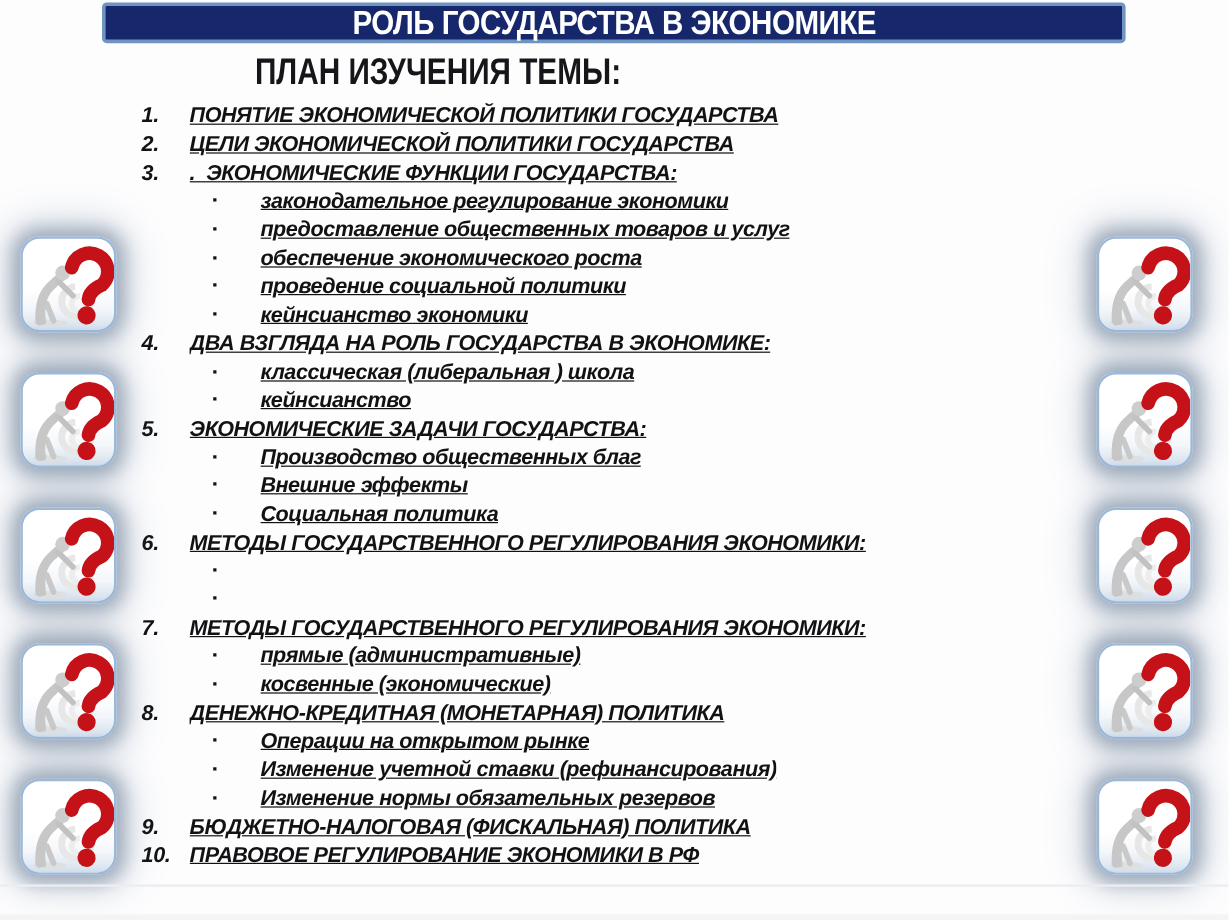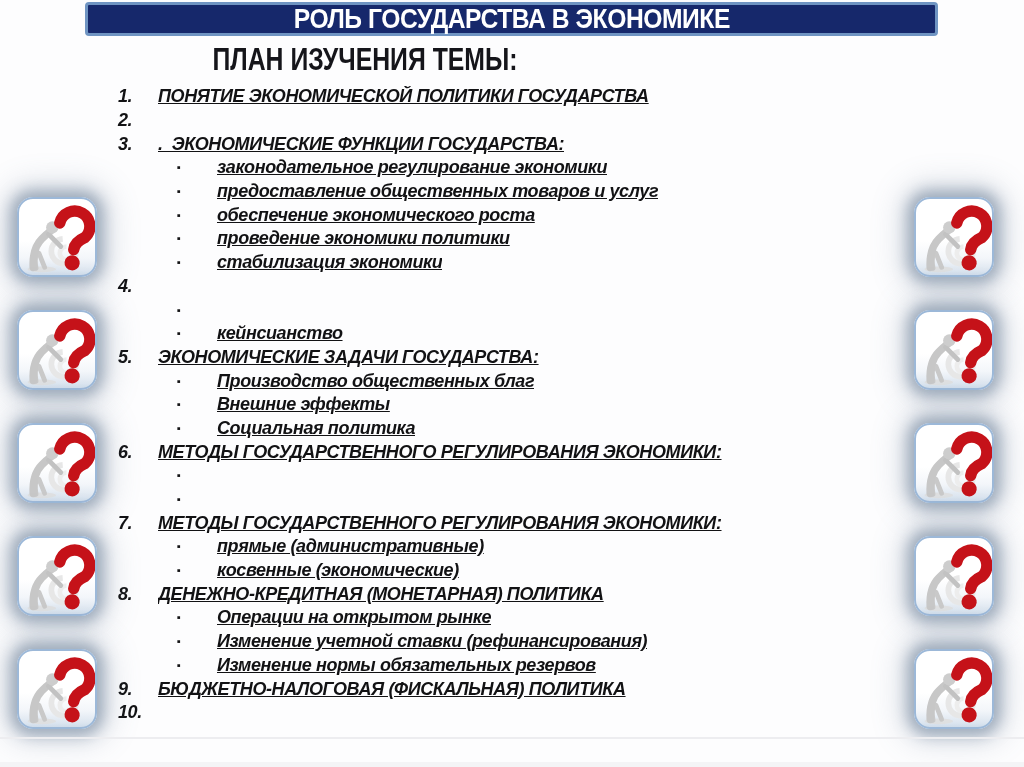--- a/index.html
+++ b/index.html
@@ -99,50 +99,53 @@
 
   <div class="subtitle">ПЛАН ИЗУЧЕНИЯ ТЕМЫ:</div>
 
   <div class="list">
     <div class="row item">
         <span class="num">1.</span>
         <span class="txt">ПОНЯТИЕ ЭКОНОМИЧЕСКОЙ ПОЛИТИКИ ГОСУДАРСТВА</span>
       </div>
     <div class="row item">
         <span class="num">2.</span>
+        <span class="txt">ЦЕЛИ ЭКОНОМИЧЕСКОЙ ПОЛИТИКИ ГОСУДАРСТВА</span>
       </div>
     <div class="row item">
         <span class="num">3.</span>
         <span class="txt">.&nbsp;&nbsp;ЭКОНОМИЧЕСКИЕ ФУНКЦИИ ГОСУДАРСТВА:</span>
       </div>
     <div class="row sub">
         <span class="bullet">▪</span>
         <span class="txt">законодательное регулирование экономики</span>
       </div>
     <div class="row sub">
         <span class="bullet">▪</span>
         <span class="txt">предоставление общественных товаров и услуг</span>
       </div>
     <div class="row sub">
         <span class="bullet">▪</span>
         <span class="txt">обеспечение экономического роста</span>
       </div>
     <div class="row sub">
         <span class="bullet">▪</span>
-        <span class="txt">проведение экономики политики</span>
-      </div>
-    <div class="row sub">
-        <span class="bullet">▪</span>
-        <span class="txt">стабилизация экономики</span>
+        <span class="txt">проведение социальной политики</span>
+      </div>
+    <div class="row sub">
+        <span class="bullet">▪</span>
+        <span class="txt">кейнсианство экономики</span>
       </div>
     <div class="row item">
         <span class="num">4.</span>
-      </div>
-    <div class="row sub">
-        <span class="bullet">▪</span>
+        <span class="txt">ДВА ВЗГЛЯДА НА РОЛЬ ГОСУДАРСТВА В ЭКОНОМИКЕ:</span>
+      </div>
+    <div class="row sub">
+        <span class="bullet">▪</span>
+        <span class="txt">классическая (либеральная ) школа</span>
       </div>
     <div class="row sub">
         <span class="bullet">▪</span>
         <span class="txt">кейнсианство</span>
       </div>
     <div class="row item">
         <span class="num">5.</span>
         <span class="txt">ЭКОНОМИЧЕСКИЕ ЗАДАЧИ ГОСУДАРСТВА:</span>
       </div>
     <div class="row sub">
@@ -194,20 +197,21 @@
     <div class="row sub">
         <span class="bullet">▪</span>
         <span class="txt">Изменение нормы обязательных резервов</span>
       </div>
     <div class="row item">
         <span class="num">9.</span>
         <span class="txt">БЮДЖЕТНО-НАЛОГОВАЯ (ФИСКАЛЬНАЯ) ПОЛИТИКА</span>
       </div>
     <div class="row item">
         <span class="num">10.</span>
+        <span class="txt">ПРАВОВОЕ РЕГУЛИРОВАНИЕ ЭКОНОМИКИ В РФ</span>
       </div>
   </div>
 
   <div class="tile-col left">
     <div class="qtile">
         <svg viewBox="0 0 80 80">
           <use href="#qart"></use>
         </svg>
       </div>
     <div class="qtile">

